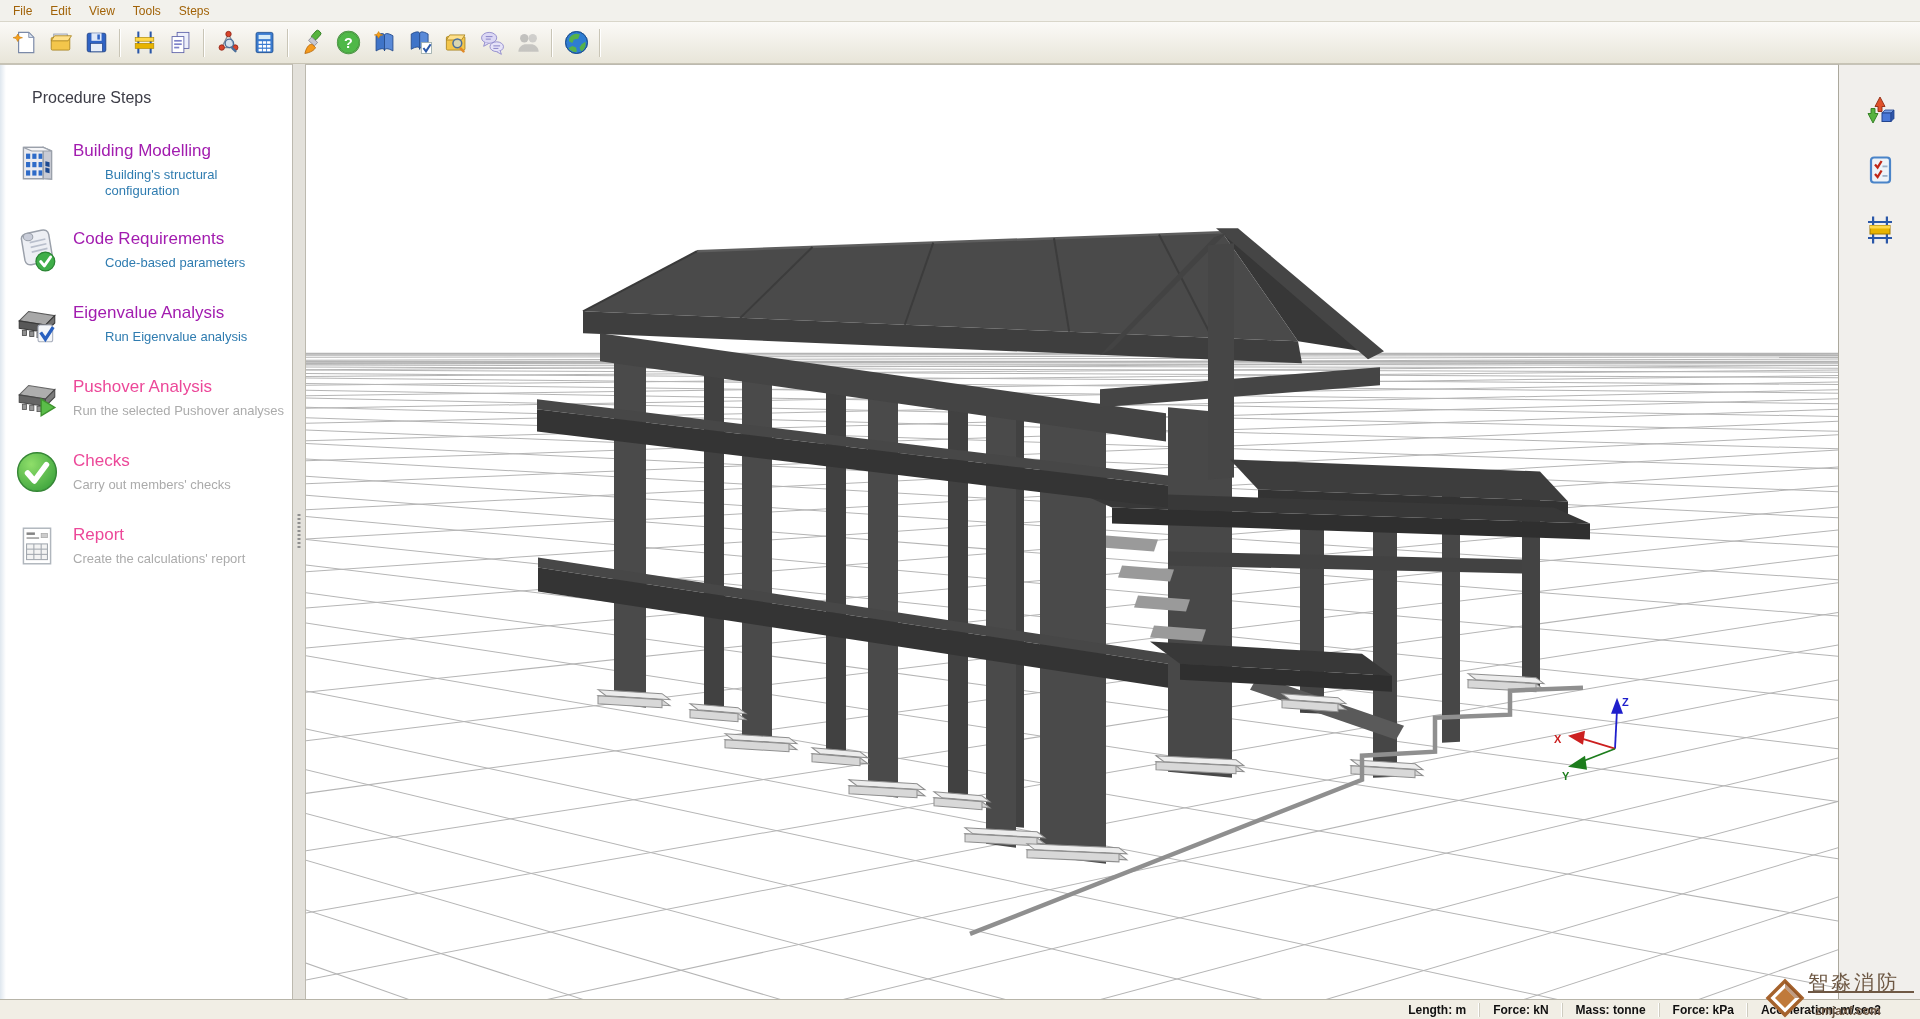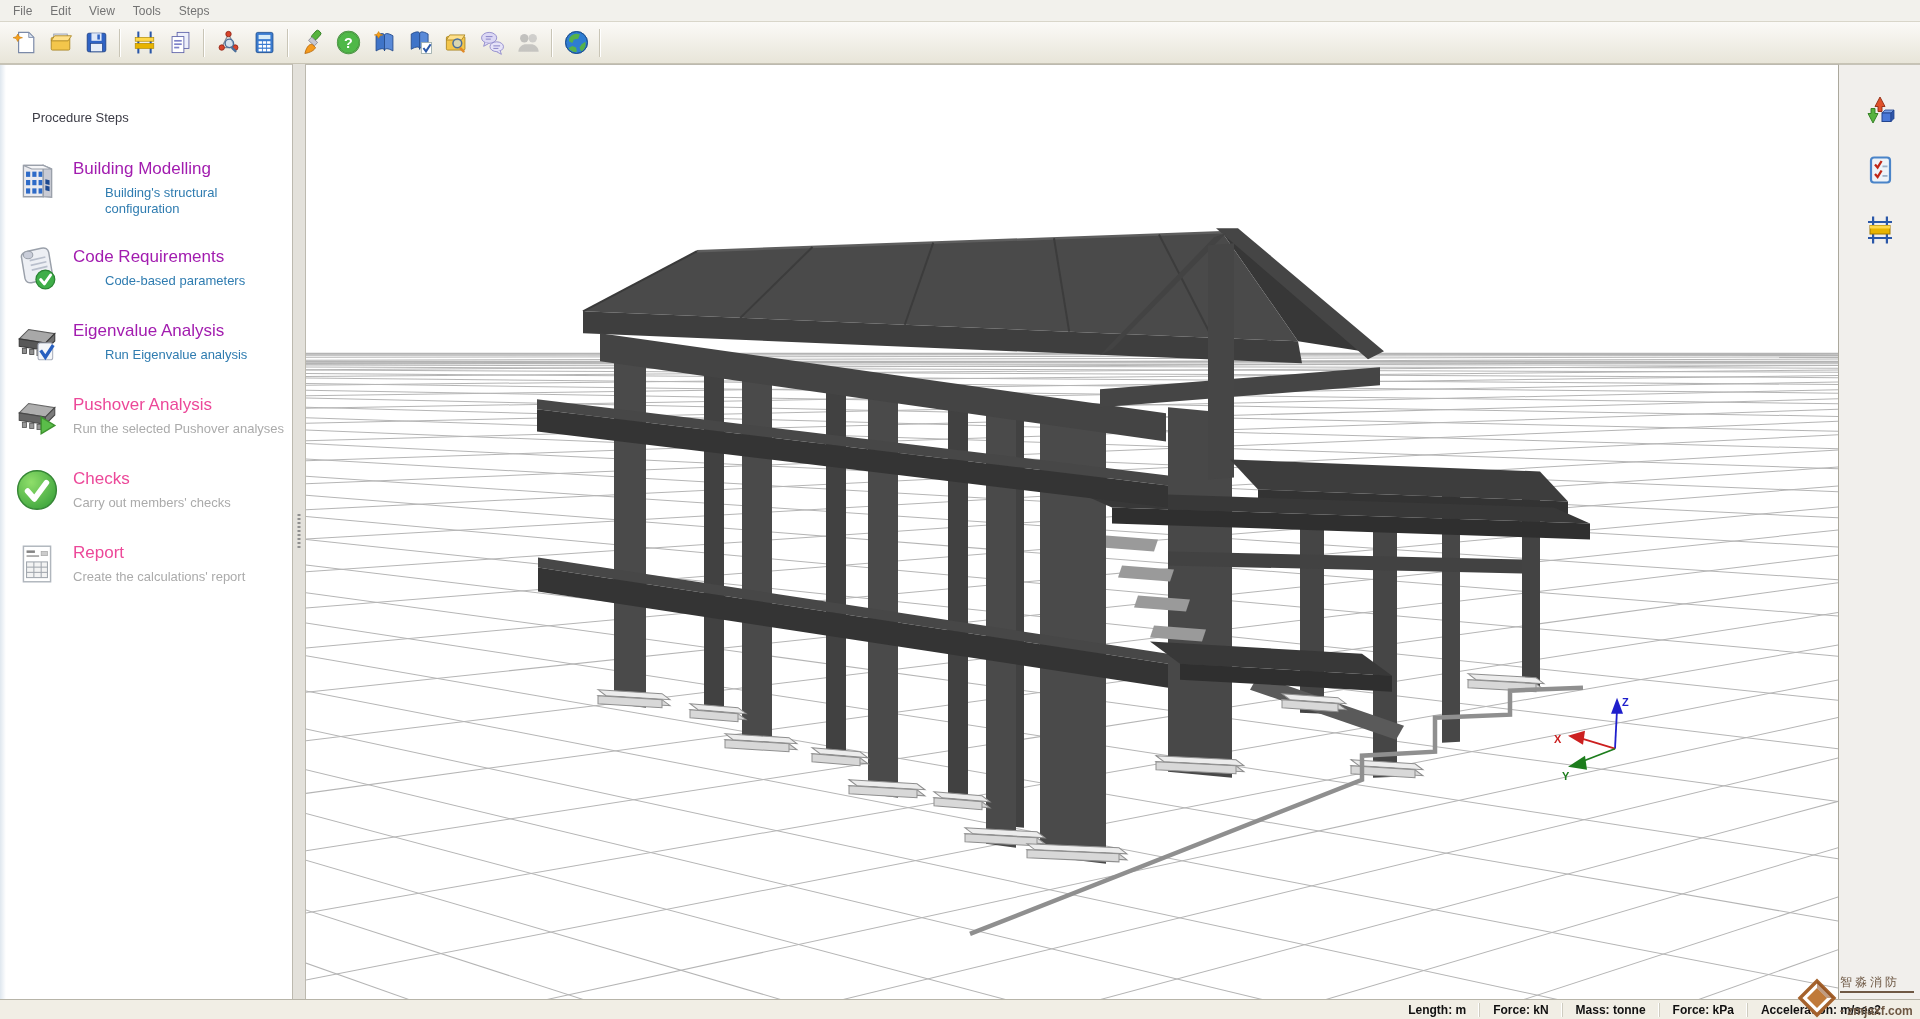--- a/index.html
+++ b/index.html
@@ -2,38 +2,38 @@
 <html><head>
 <meta charset="utf-8">
 <style>
   html,body{margin:0;padding:0;background:#f1efe9;font-family:"Liberation Sans",sans-serif;
     -webkit-font-smoothing:antialiased;overflow:hidden;}
   .window{position:relative;width:1920px;height:1019px;background:#f1efe9;overflow:hidden;}
 
   
   .menubar{position:absolute;left:0;top:0;width:100%;height:22px;background:#f2f1ec;
     border-bottom:1px solid #d9d6ca;display:flex;align-items:center;padding-left:4px;box-sizing:border-box;}
-  .menu-item{font-size:12px;color:#737373;padding:2px 9px;cursor:default;}
+  .menu-item{font-size:12px;color:#a16207;padding:2px 9px;cursor:default;}
 
   
   .toolbar{position:absolute;left:0;top:22px;width:100%;height:42px;
     background:linear-gradient(#fbfaf7,#ecead f 90%,#e6e3d6);background:linear-gradient(#fbfaf7,#e8e5d9);
     border-bottom:1px solid #c7c3b4;display:flex;align-items:center;padding-left:6px;box-sizing:border-box;}
   .tb-icon{width:34px;height:34px;display:flex;align-items:center;justify-content:center;border-radius:3px;margin:0 1px;}
   .tb-icon svg{width:27px;height:27px;}
   .tb-icon.disabled{opacity:.55;filter:grayscale(1);}
   .tb-sep{width:1px;height:28px;background:#c9c5b6;border-right:1px solid #ffffff;margin:0 5px;}
 
   
   .content{position:absolute;left:0;top:64px;width:100%;height:935px;display:flex;}
 
   .sidebar{width:292px;background:#ffffff;border-top:1px solid #c6c3b8;position:relative;box-sizing:border-box;overflow:hidden;}
   .sidebar::before{content:"";position:absolute;left:0;top:0;bottom:0;width:6px;
     background:linear-gradient(90deg,#dfe7ef,#ffffff);}
-  .sidebar-title{font-size:13px;color:#3c3c46;padding:24px 0 0 32px;margin-top:21px;}
+  .sidebar-title{font-size:16px;color:#3c3c46;padding:24px 0 0 32px;}
   .steps{margin-top:18px;}
   .step{display:flex;align-items:flex-start;padding:14px 8px 14px 14px;cursor:pointer;}
   .step .s-icon{width:46px;height:46px;flex:0 0 46px;margin-right:13px;}
   .step .s-icon svg{width:46px;height:46px;}
   .step .s-text{padding-top:2px;}
   .step .s-title{font-size:17px;line-height:20px;}
   .step .s-sub{font-size:13px;line-height:16px;margin-top:6px;}
   .step.enabled .s-title{color:#a21caf;}
   .step.enabled .s-sub{color:#2f7cb0;margin-left:32px;}
   .step.disabled .s-title{color:#ec4899;}
@@ -59,21 +59,21 @@
     border-top:1px solid #b7b4a8;display:flex;align-items:center;justify-content:flex-end;
     padding-right:26px;box-sizing:border-box;}
   .sb-field{font-size:12px;font-weight:bold;color:#111;padding:0 13px;height:14px;line-height:14px;
     border-left:1px solid #cfccc0;box-shadow:-1px 0 0 #ffffff;}
   .sb-field:first-child{border-left:none;box-shadow:none;}
 
   
   .watermark{position:absolute;right:6px;bottom:1px;display:flex;align-items:flex-end;z-index:9;pointer-events:none;}
   .wm-logo{width:42px;height:40px;margin-right:2px;}
   .wm-text{display:flex;flex-direction:column;align-items:flex-start;}
-  .wm-title{font-size:12px;letter-spacing:3px;color:#6e5844;border-bottom:2px solid #6e5844;
+  .wm-title{font-size:20px;letter-spacing:3px;color:#6e5844;border-bottom:2px solid #6e5844;
     padding-right:14px;line-height:17px;}
   .wm-url{font-size:12px;font-weight:bold;color:#6e5844;line-height:13px;margin-top:12px;}
 </style>
 </head>
 <body>
 
 <div class="window">
 
   <div class="menubar" id="menubar">
       <div class="menu-item">File</div>

